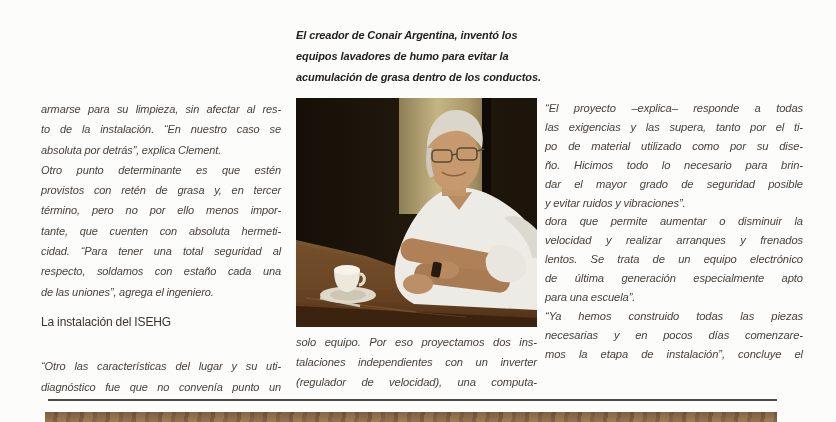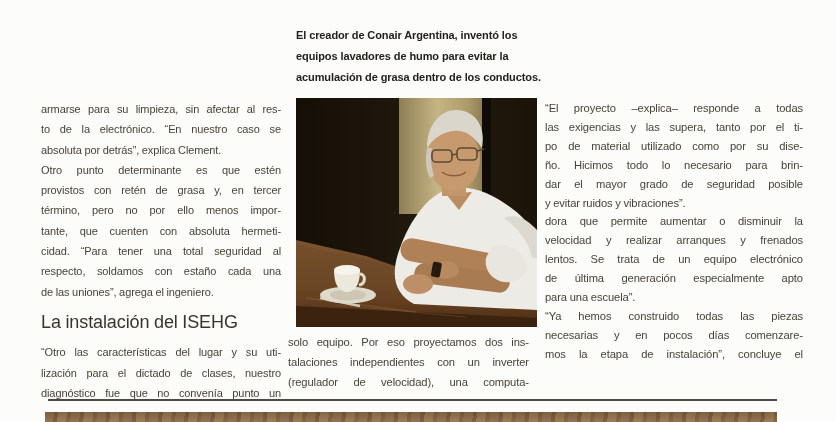--- a/index.html
+++ b/index.html
@@ -20,28 +20,28 @@
   .caption{
     position:absolute;left:296px;top:25px;width:286px;
     font-size:11px;font-weight:bold;line-height:21px;
     letter-spacing:-0.1px;color:var(--caption-text);
   }
   .col{
     position:absolute;color:var(--body-text);
     letter-spacing:-0.1px;word-spacing:-0.3px;
   }
   .col-left{left:41px;top:99px;width:240px;font-size:11px;line-height:20.3px;}
-  .col-center{left:288px;top:332px;width:241px;font-size:11.2px;line-height:20px;}
+  .col-center{left:296px;top:332px;width:241px;font-size:11.2px;line-height:20px;}
   .col-right{left:545px;top:99px;width:258px;font-size:11.2px;line-height:18.9px;}
   .para{margin:0;}
-  .line{white-space:normal;}
+  .line{white-space:normal;font-style:italic;}
   .line.jl{text-align:justify;text-align-last:justify;}
   .heading{
-    font-size:18px;color:var(--heading-text);
-    margin-top:10px;margin-bottom:10px;letter-spacing:-0.1px;
+    font-size:12px;color:var(--heading-text);
+    margin-top:10px;margin-bottom:24px;letter-spacing:-0.1px;
   }
   .photo-frame{
     position:absolute;left:296px;top:98px;width:241px;height:229px;
     background:#1d150c;overflow:hidden;
   }
   .photo-frame svg{display:block;}
   .rule{
     position:absolute;left:48px;top:399px;width:729px;height:1.5px;
     background:var(--rule);
   }
@@ -135,36 +135,35 @@
         <path d="M38,172 C38,188 44,194 51,194 C58,194 64,188 64,172 Z" fill="#ece8db"></path>
         <ellipse cx="51" cy="172" rx="13" ry="5" fill="#f6f3ea"></ellipse>
         <path d="M64,176 C70,176 70,186 63,187" stroke="#e2ddcd" stroke-width="3" fill="none"></path>
       </g>
     </svg>
   </div>
 
   <div class="col col-left">
       <div class="para">
         <div class="line jl">armarse para su limpieza, sin afectar al res-</div>
-        <div class="line jl">to de la electrónico. “En nuestro caso se</div>
+        <div class="line jl">to de la instalación. “En nuestro caso se</div>
         <div class="line">absoluta por detrás”, explica Clement.</div>
       </div>
       <div class="para">
         <div class="line jl">Otro punto determinante es que estén</div>
         <div class="line jl">provistos con retén de grasa y, en tercer</div>
         <div class="line jl">término, pero no por ello menos impor-</div>
         <div class="line jl">tante, que cuenten con absoluta hermeti-</div>
         <div class="line jl">cidad. “Para tener una total seguridad al</div>
         <div class="line jl">respecto, soldamos con estaño cada una</div>
         <div class="line">de las uniones”, agrega el ingeniero.</div>
       </div>
       <div class="heading">La instalación del ISEHG</div>
       <div class="para">
         <div class="line jl">“Otro las características del lugar y su uti-</div>
-        <div class="line jl">lización para el dictado de clases, nuestro</div>
         <div class="line jl">diagnóstico fue que no convenía punto un</div>
       </div>
     </div>
 
   <div class="col col-center">
       <div class="para">
         <div class="line jl">solo equipo. Por eso proyectamos dos ins-</div>
         <div class="line jl">talaciones independientes con un inverter</div>
         <div class="line jl">(regulador de velocidad), una computa-</div>
       </div>

